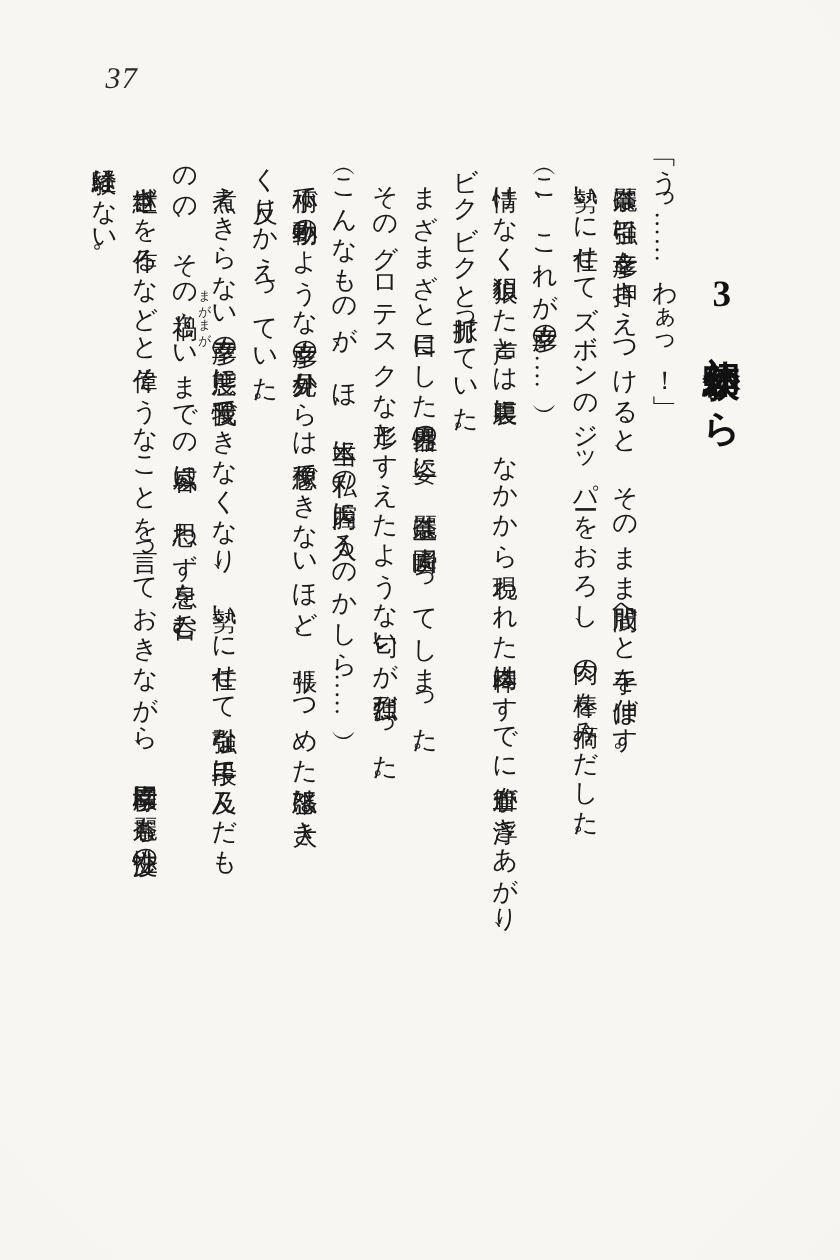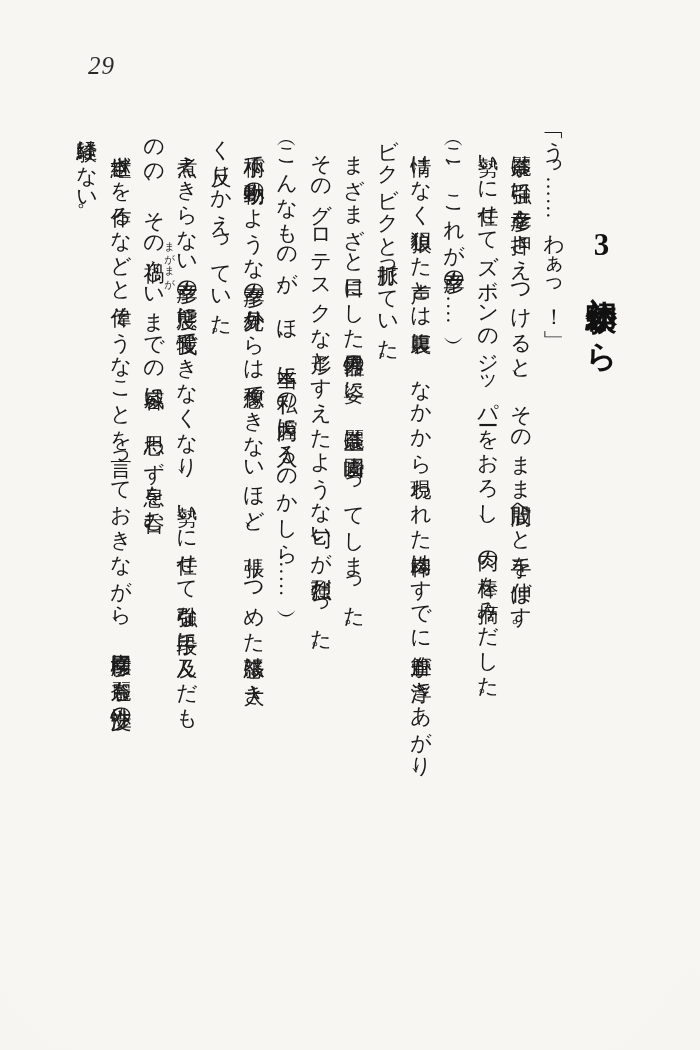--- a/index.html
+++ b/index.html
@@ -41,21 +41,21 @@
     writing-mode:vertical-rl;text-orientation:mixed;
     font-size:10.5px;line-height:12px;letter-spacing:0.3px;
     white-space:nowrap;color:#2b2b2b;
   }
 </style>
 </head>
 <body>
 
 <div class="page">
 
-  <div class="pageno">29</div>
+  <div class="pageno">37</div>
 
   <div class="heading"><span>3</span><span class="title-part">初体験から</span></div>
 
   <div class="line" style="left:537px">「うっ……わぁっ！」</div>
   <div class="line ind" style="left:504px">麗奈は強引に幸彦を押さえつけると、そのまま股間へと手を伸ばす。</div>
   <div class="line ind" style="left:471px">勢いに任せてズボンのジッパーをおろし、肉の棒を摘みだした。</div>
   <div class="line ind2" style="left:437px">（こ、これが幸彦の……）</div>
   <div class="line ind" style="left:404px">情けなく狼狽した声とは裏腹に、なかから現われた肉棒はすでに血管が浮きあがり、</div>
   <div class="line" style="left:371px">ビクビクと脈打っていた。</div>
   <div class="line ind" style="left:337px">まざまざと目にした男性器の姿に、麗奈は一瞬固まってしまった。</div>

